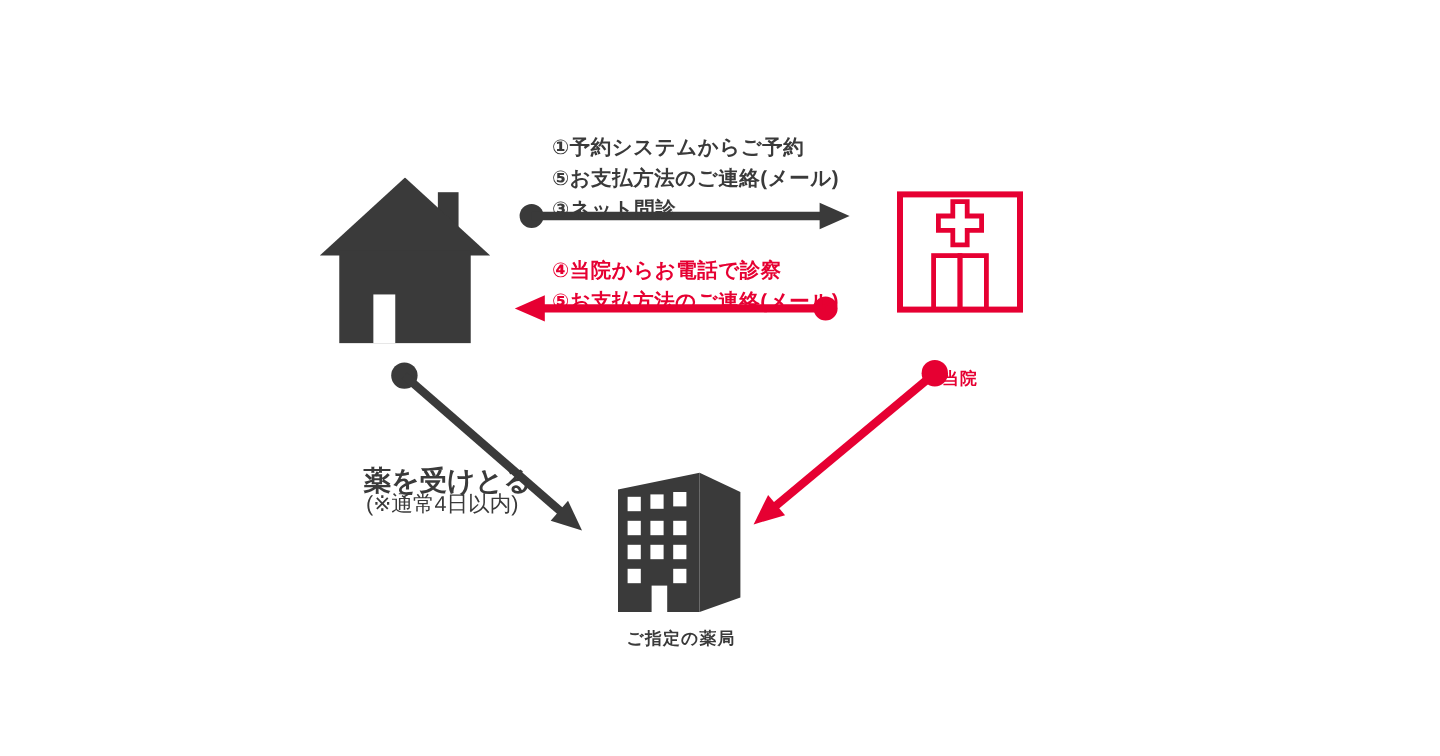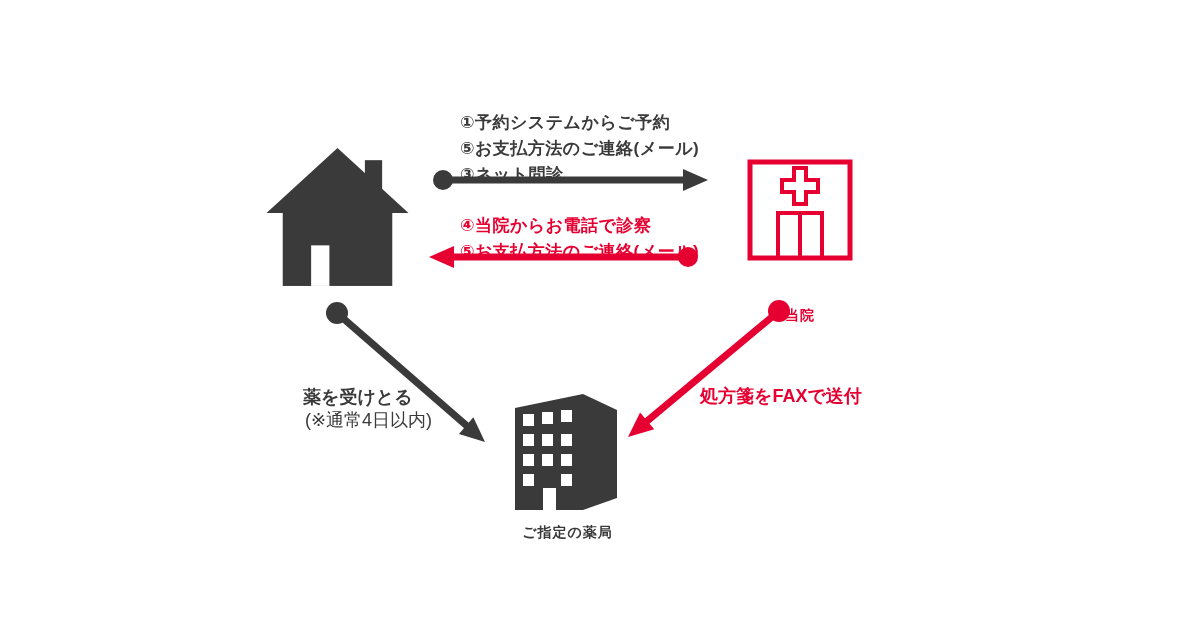--- a/index.html
+++ b/index.html
@@ -40,21 +40,21 @@
   .node-label{
     font-size:14px;
     font-weight:700;
     text-align:center;
     letter-spacing:1px;
   }
   .node-label.red{color:var(--red);}
   .node-label.dark{color:var(--dark);}
 
   .side-label{
-    font-size:18px;
+    font-size:23px;
     font-weight:700;
     color:var(--dark);
     white-space:nowrap;
   }
   .side-label.red{color:var(--red);}
   .side-note{
     font-size:18px;
     font-weight:400;
     color:var(--dark);
     white-space:nowrap;
@@ -142,15 +142,14 @@
   </div>
 
   <div class="abs steps red" style="left:460px;top:213px;">
     <div>④当院からお電話で診察</div>
     <div>⑤お支払方法のご連絡(メール)</div>
   </div>
 
   <div class="abs side-label" style="left:303px;top:385px;">薬を受けとる</div>
   <div class="abs side-note" style="left:305px;top:408px;">(※通常4日以内)</div>
 
-  <div class="abs side-label red" style="left:700px;top:384px;">処方箋をFAXで送付</div>
 
 </div>
 
 </body></html>

